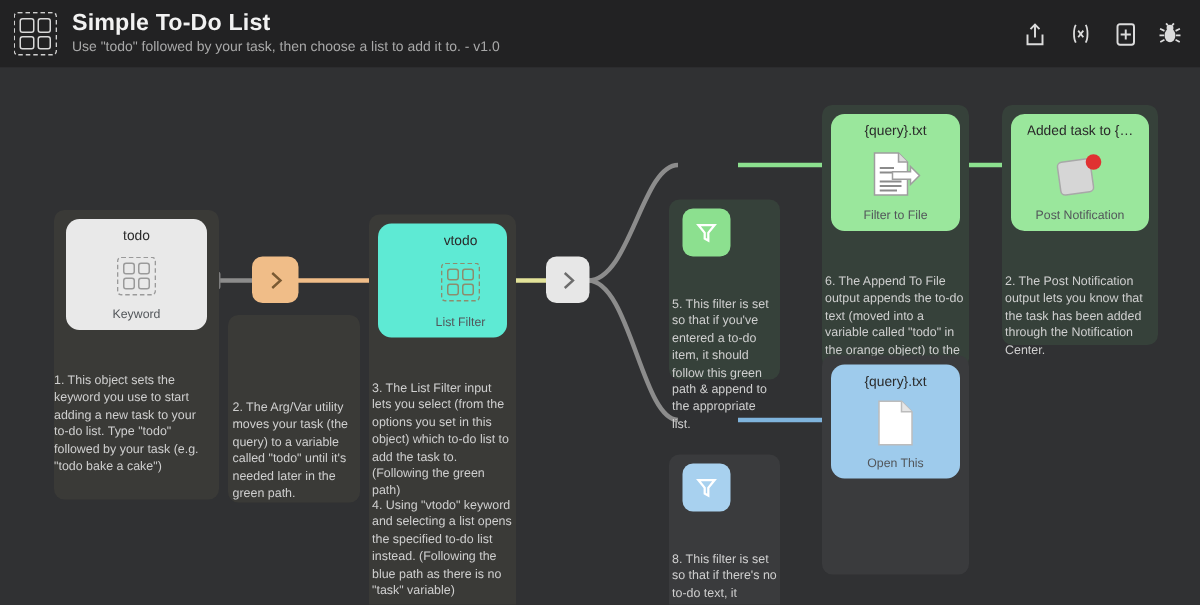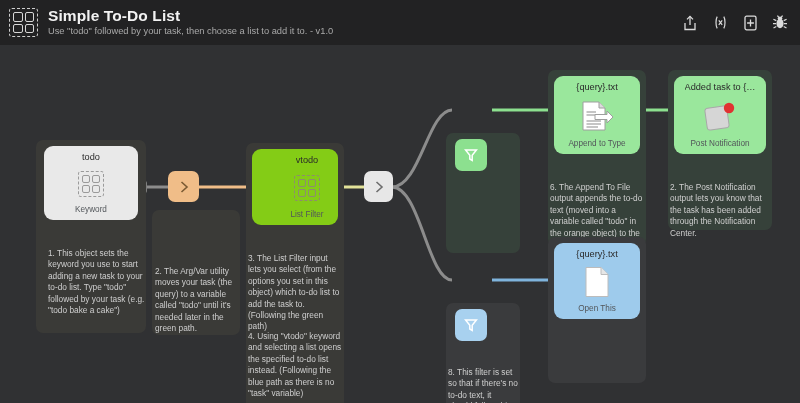--- a/index.html
+++ b/index.html
@@ -66,21 +66,21 @@
     border-radius: 9px;
     display: flex; flex-direction: column;
     align-items: center; justify-content: space-between;
     padding: 6px 4px 5px;
   }
   .node .ntitle { font-size: 9.2px; color: #2a2a2a; line-height: 11px; white-space: nowrap; overflow: hidden; }
   .node .nlabel { font-size: 8.2px; color: #52565a; line-height: 10px; white-space: nowrap; }
   .node .nicon { display: flex; align-items: center; justify-content: center; flex: 1 1 auto; }
 
   .node.keyword { background: #e9e9e9; }
-  .node.yellow  { background: #84cc16; padding-left: 28px; }
+  .node.yellow  { background: #5eead4; padding-left: 28px; }
   .node.green   { background: #9ae79c; }
   .node.blue    { background: #9ecbec; }
 
   
   .mini {
     position: absolute;
     border-radius: 7px;
     display: flex; align-items: center; justify-content: center;
   }
   .mini.orange { background: #f0bd88; }
@@ -178,21 +178,21 @@
       <div class="nicon">
         <div class="dotgrid">
             <i></i>
             <i></i>
             <i></i>
             <i></i>
           </div>
       </div>
       <div class="nlabel">Keyword</div>
     </div>
-    <div class="caption" style="left:48px; top:180px; width:106px;">1. This object sets the keyword you use to start adding a new task to your to-do list. Type "todo" followed by your task (e.g. "todo bake a cake")</div>
+    <div class="caption" style="left:36px; top:180px; width:106px;">1. This object sets the keyword you use to start adding a new task to your to-do list. Type "todo" followed by your task (e.g. "todo bake a cake")</div>
 
     <div class="group plain" style="left:152px; top:165px; width:88px; height:125px;"></div>
     <div class="mini orange" style="left:168px; top:126px; width:31px; height:31px;">
       <svg width="14" height="16" viewBox="0 0 14 16" fill="none" stroke="#7a5a33" stroke-width="1.6">
         <path d="M4.5 3 L10 8 L4.5 13"></path>
       </svg>
     </div>
     <div class="caption" style="left:155px; top:198px; width:82px;">2. The Arg/Var utility moves your task (the query) to a variable called "todo" until it's needed later in the green path.</div>
 
     <div class="group plain" style="left:246px; top:98px; width:98px; height:283px;"></div>
@@ -216,35 +216,36 @@
         <path d="M4.5 3 L10 8 L4.5 13"></path>
       </svg>
     </div>
 
     <div class="group green" style="left:446px; top:88px; width:74px; height:120px;"></div>
     <div class="mini greenf" style="left:455px; top:94px; width:32px; height:32px;">
       <svg width="16" height="16" viewBox="0 0 16 16" fill="none" stroke="#ffffff" stroke-width="1.5">
         <path d="M2.6 3 H13.4 L9.2 8.2 V13.4 L6.8 12 V8.2 Z"></path>
       </svg>
     </div>
+    <div class="caption" style="left:448px; top:129px; width:70px;">5. This filter is set so that if you've entered a to-do item, it should follow this green path &amp; append to the appropriate list.</div>
 
     <div class="group green" style="left:548px; top:25px; width:98px; height:176px;"></div>
     <div class="node green" style="left:554px; top:31px; width:86px; height:78px;">
       <div class="ntitle">{query}.txt</div>
       <div class="nicon">
         <svg width="36" height="32" viewBox="0 0 36 32">
           <path d="M4 2 H20 L26 8 V30 H4 Z" fill="#ffffff" stroke="#9e9e9e" stroke-width="1"></path>
           <path d="M20 2 V8 H26" fill="#dcdcdc" stroke="#9e9e9e" stroke-width="1"></path>
           <g stroke="#8b8b8b" stroke-width="1.2">
             <path d="M7.5 12 H17 M7.5 15 H17 M7.5 21 H22 M7.5 24 H22 M7.5 27 H19"></path>
           </g>
           <path d="M16 14.5 H28 V11 L34 17 L28 23 V19.5 H16 Z" fill="#ffffff" stroke="#9e9e9e" stroke-width="1"></path>
         </svg>
       </div>
-      <div class="nlabel">Append to Type</div>
+      <div class="nlabel">Filter to File</div>
     </div>
     <div class="caption" style="left:550px; top:114px; width:94px;">6. The Append To File output appends the to-do text (moved into a variable called "todo" in the orange object) to the appropriate list.</div>
 
     <div class="group green" style="left:668px; top:25px; width:104px; height:160px;"></div>
     <div class="node green" style="left:674px; top:31px; width:92px; height:78px;">
       <div class="ntitle">Added task to {…</div>
       <div class="nicon">
         <svg width="38" height="32" viewBox="0 0 38 32">
           <rect x="5" y="7" width="22" height="22" rx="3" fill="#d6d6d6" stroke="#a8a8a8" stroke-width="1" transform="rotate(-8 16 18)"></rect>
           <circle cx="28" cy="8" r="5.2" fill="#e03232"></circle>

